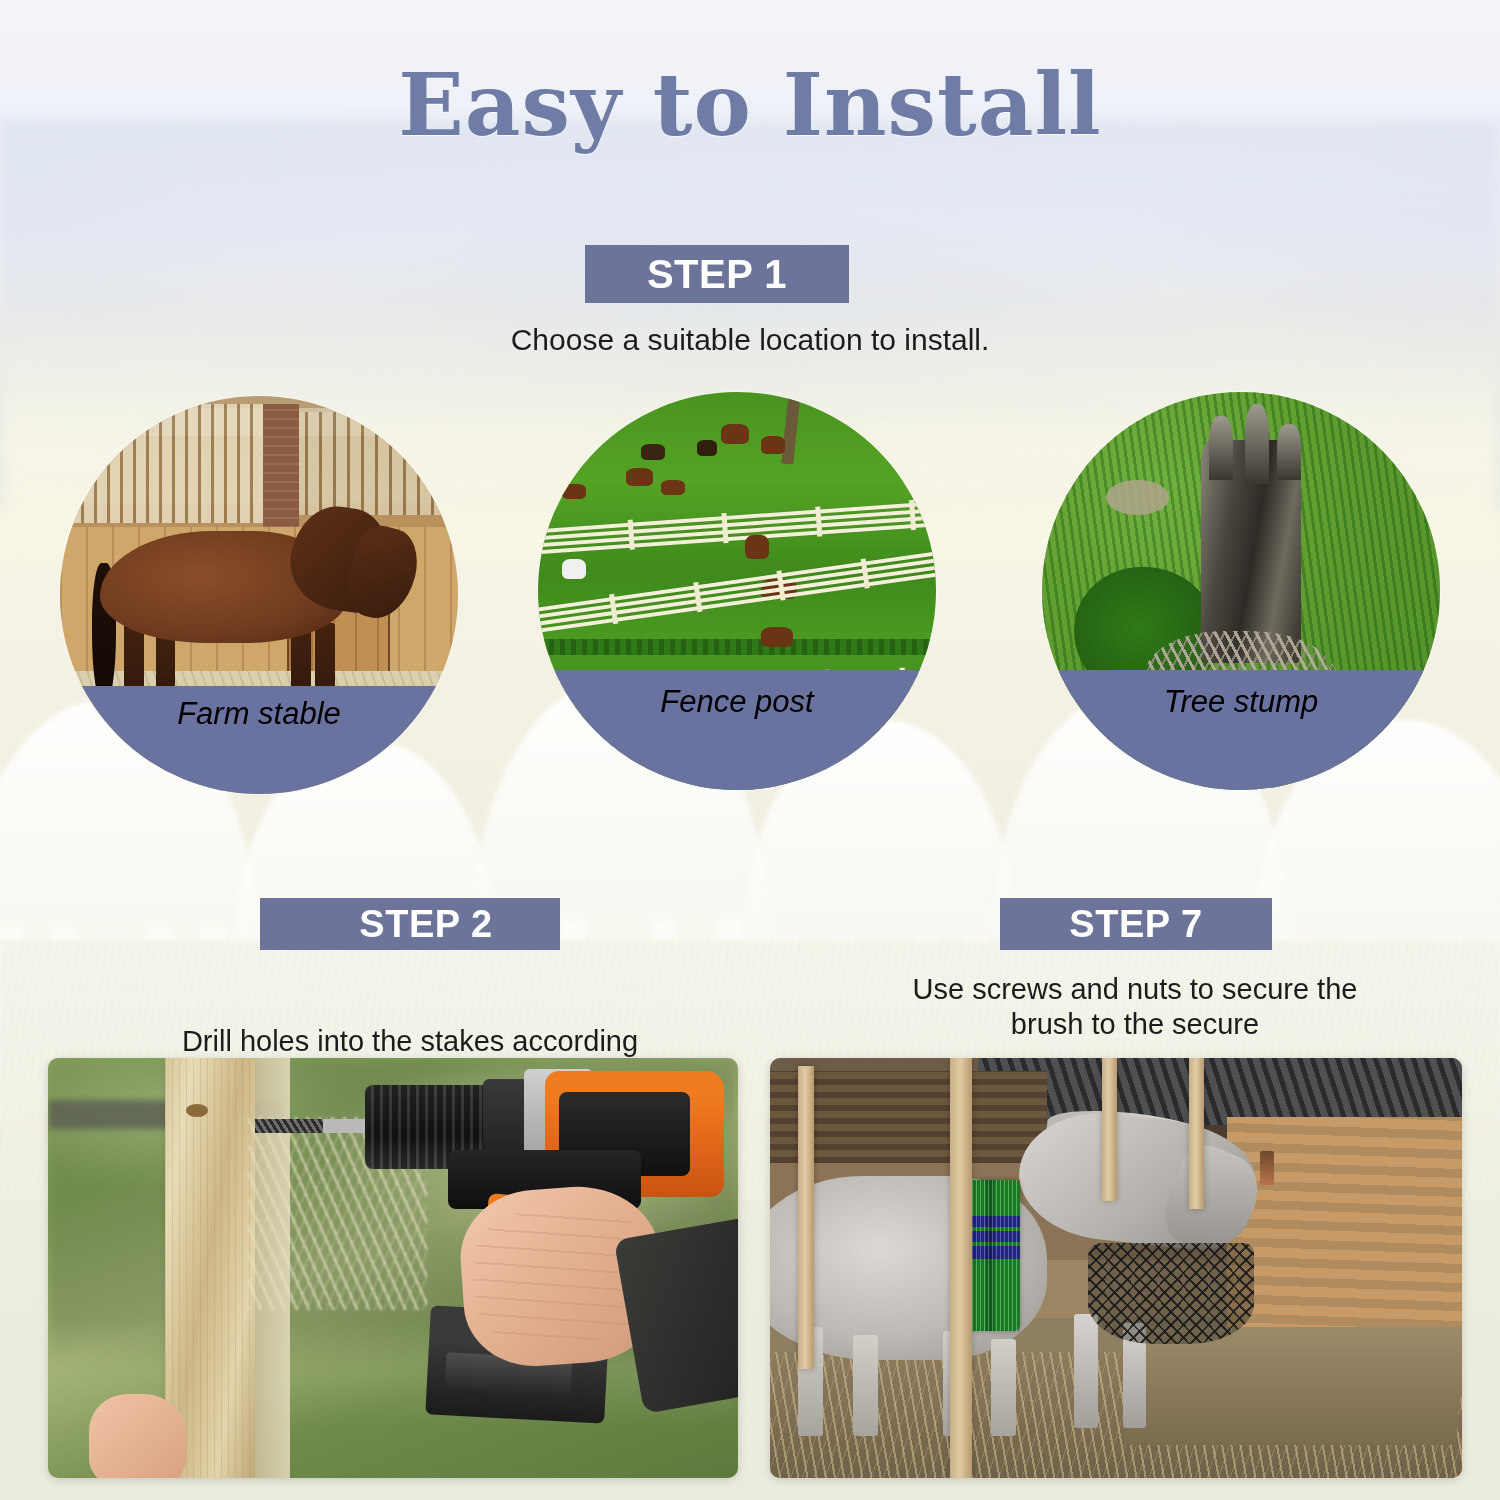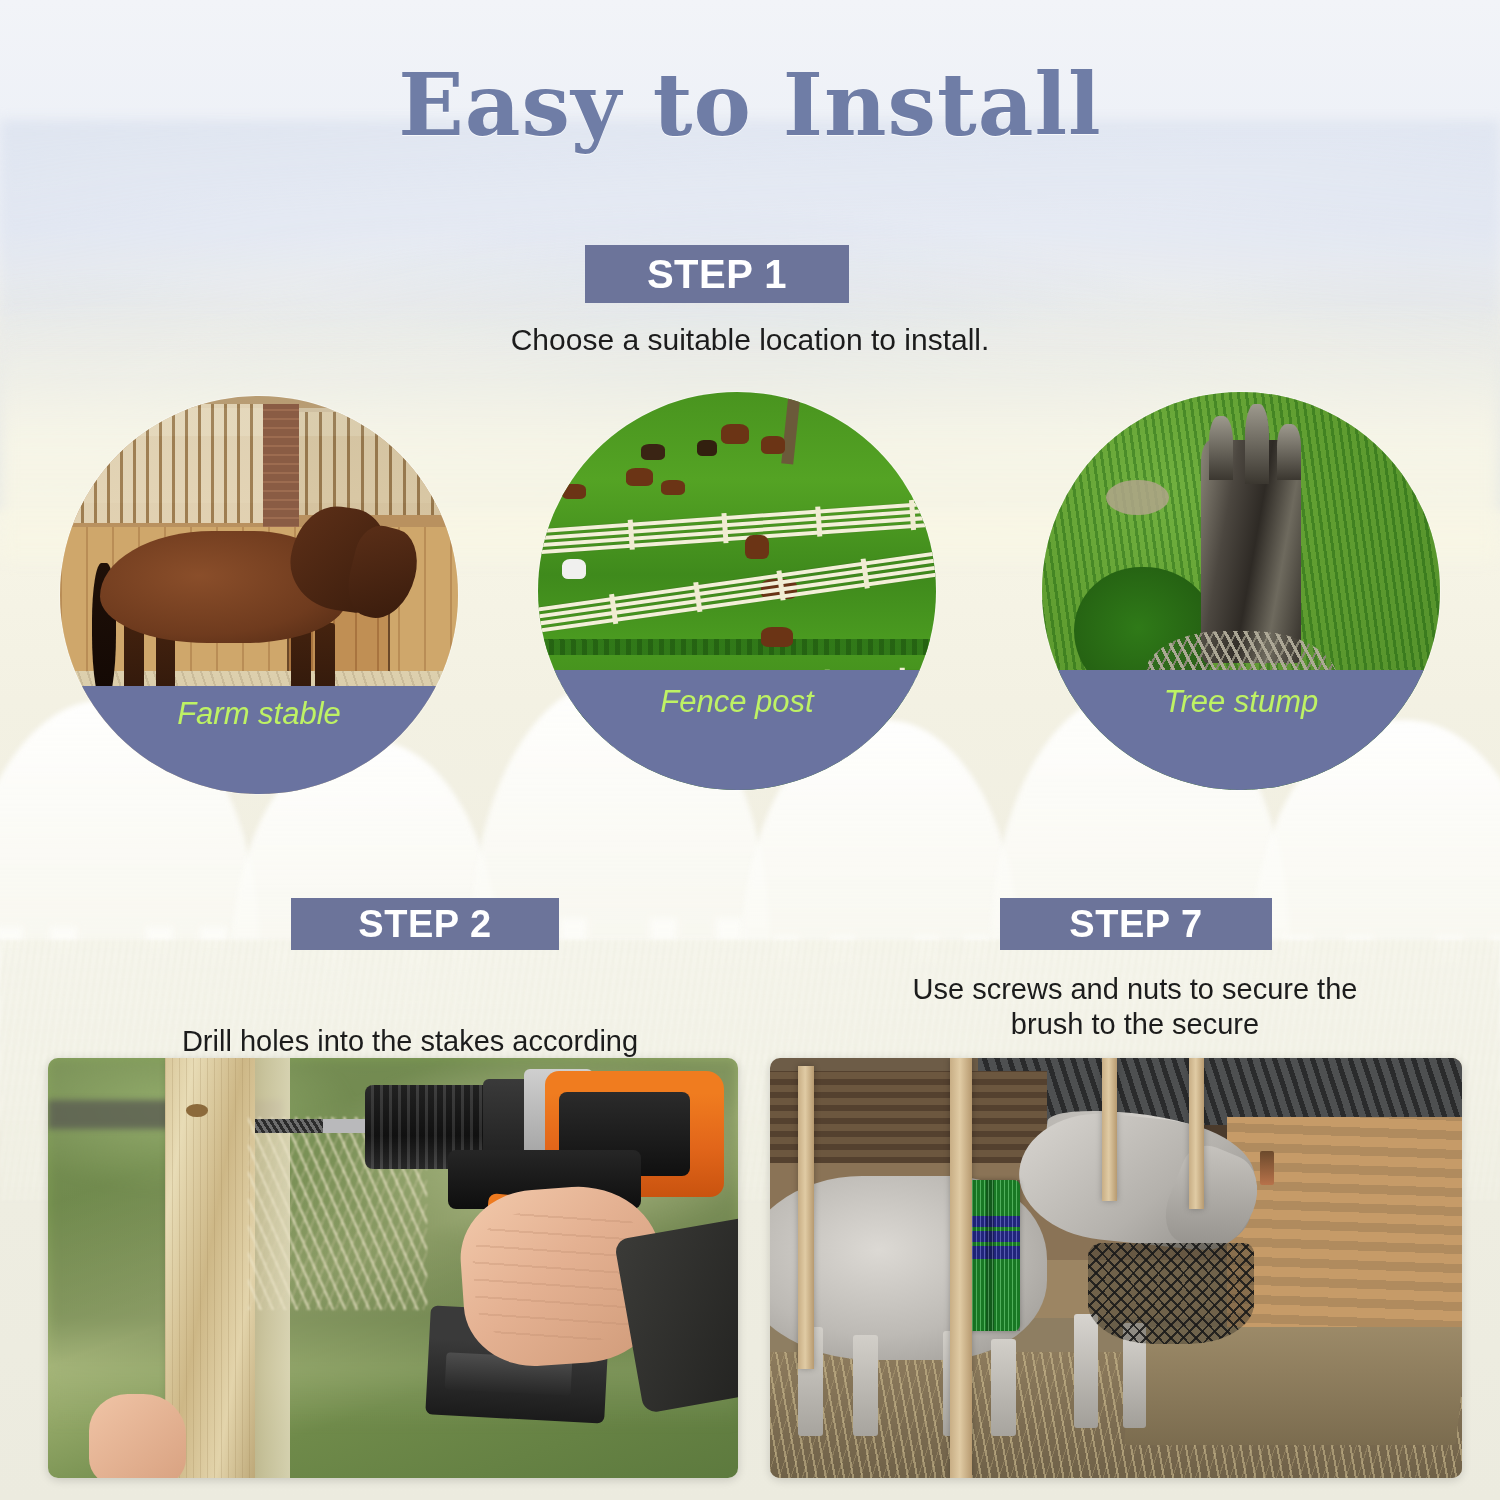--- a/index.html
+++ b/index.html
@@ -49,38 +49,38 @@
   
   .title{position:absolute;left:0;top:62px;width:1500px;text-align:center;
     font-family:"DejaVu Serif",serif;font-weight:700;font-size:86px;letter-spacing:1px;
     color:#6f7da6;line-height:1;white-space:nowrap;
     text-shadow:0 1px 0 rgba(255,255,255,.7);}
 
   
   .badge{position:absolute;background:#6c749a;color:#fff;text-align:center;
     font-weight:700;letter-spacing:.5px;display:flex;align-items:center;justify-content:center;}
   .badge.s1{left:585px;top:245px;width:264px;height:58px;font-size:40px;}
-  .badge.s2{left:291px;top:898px;width:268px;height:52px;font-size:38px;}
+  .badge.s2{left:260px;top:898px;width:268px;height:52px;font-size:38px;padding-left:32px;}
   .badge.s3{left:1000px;top:898px;width:272px;height:52px;font-size:38px;}
 
   .caption-line{position:absolute;text-align:center;color:#1c1c1c;line-height:1.2;}
   .cap1{left:300px;top:322px;width:900px;font-size:30px;}
   .cap2{left:120px;top:1024px;width:580px;font-size:29px;}
   .cap3{left:850px;top:972px;width:570px;font-size:29px;}
 
   
   .circle{position:absolute;width:398px;height:398px;border-radius:50%;overflow:hidden;
     box-shadow:0 0 0 1px rgba(255,255,255,.35);}
   .c1{left:60px;top:396px;}
   .c2{left:538px;top:392px;}
   .c3{left:1042px;top:392px;}
   .circle .photo{position:absolute;inset:0;}
   .circ-cap{position:absolute;left:0;right:0;bottom:0;height:120px;background:#6a73a0;
     display:flex;align-items:flex-start;justify-content:center;padding-top:14px;
-    color:#bef264;font-size:31px;font-style:italic;box-sizing:border-box;margin-top:26px;}
+    color:#000000;font-size:31px;font-style:italic;box-sizing:border-box;margin-top:26px;}
   .c1 .circ-cap{height:108px;padding-top:10px;}
 
   
   .ph-stable{
     background:
       linear-gradient(to bottom, rgba(0,0,0,.10) 0 10%, rgba(0,0,0,0) 30%),
       linear-gradient(to bottom, #cdae80 0 3%, #e7d6b4 3% 10%, #c9a777 10% 27%, #b9915f 27% 33%, #e6dcc2 33% 100%);
   }
   .ph-stable .bars{position:absolute;left:2%;top:2%;width:52%;height:30%;
     background:repeating-linear-gradient(90deg,#9a7a4e 0 3px,#e8dcc0 3px 13px);opacity:.85;}

